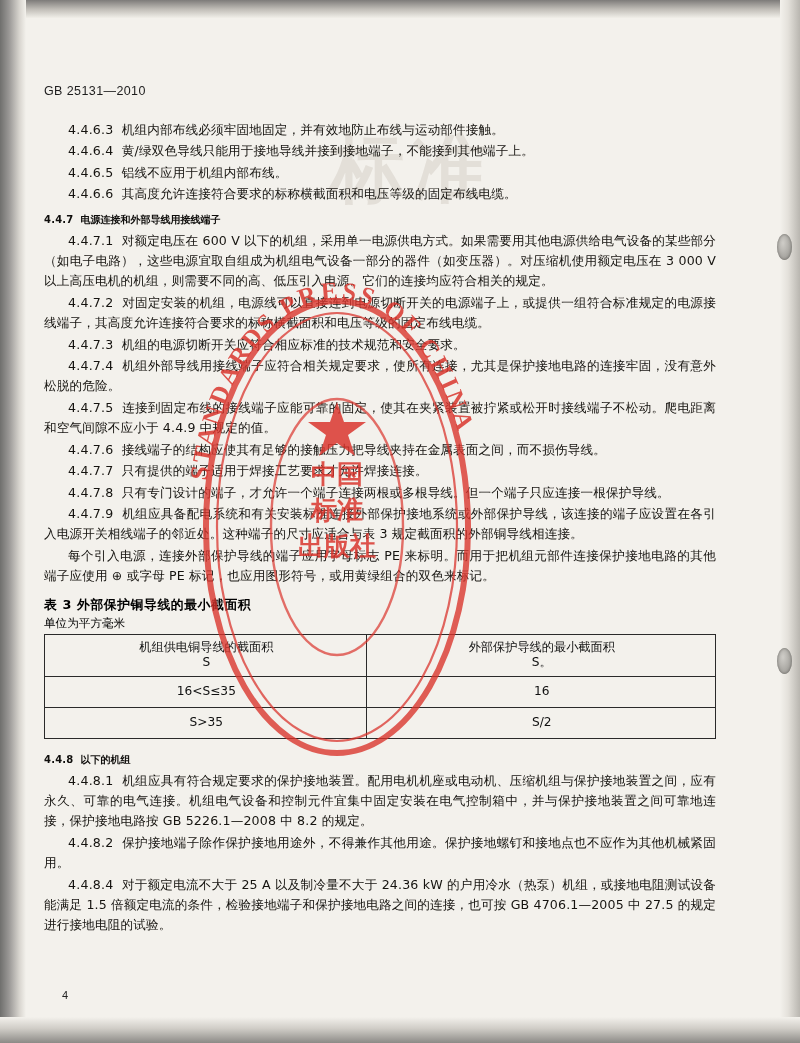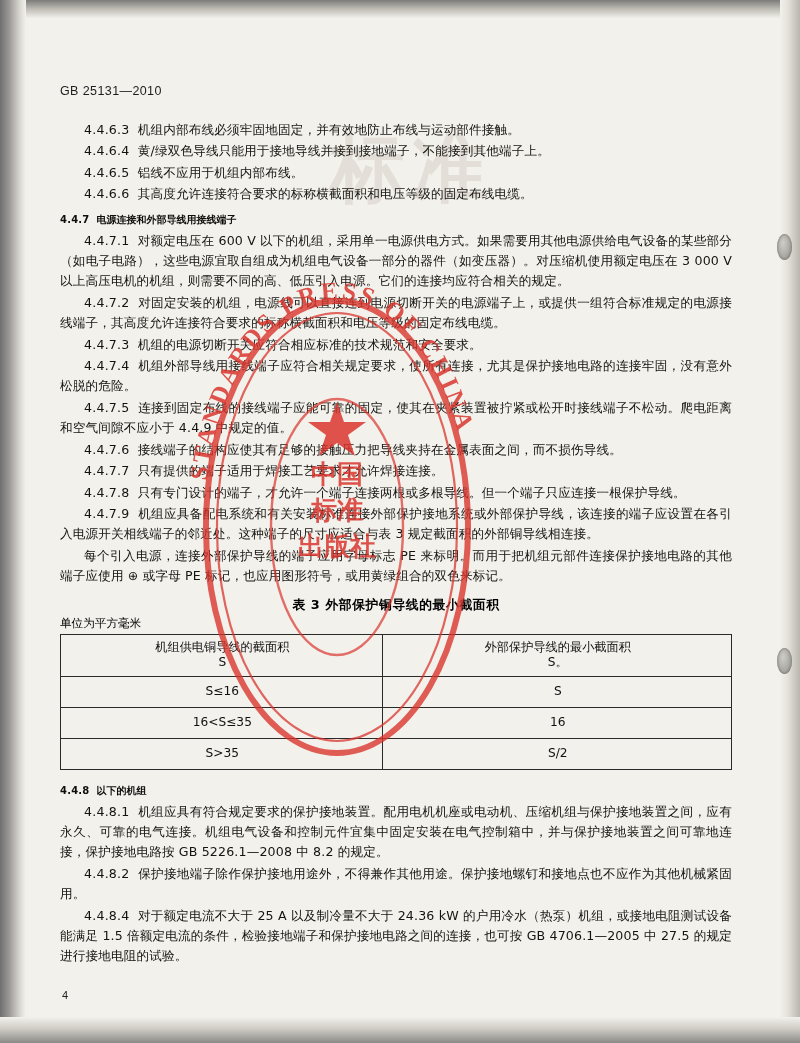--- a/index.html
+++ b/index.html
@@ -51,21 +51,21 @@
     width: 15px; height: 26px;
     border-radius: 50%;
     background: radial-gradient(ellipse at 40% 35%, #cfcdc8 0%, #a9a7a2 60%, #7e7c78 100%);
     box-shadow: inset 0 0 3px #6f6d69;
   }
   .punch.p1 { top: 234px; }
   .punch.p2 { top: 648px; }
 
   .content {
     position: absolute;
-    left: 60px;
+    left: 44px;
     top: 84px;
     width: 672px;
   }
   .hdr {
     font-family: "Liberation Sans", sans-serif;
     font-size: 12.5px;
     letter-spacing: 0.4px;
     color: #1d1d1d;
     margin-bottom: 22px;
   }
@@ -80,21 +80,20 @@
   .para.ind { text-indent: 24px; }
   .head {
     font-size: 10px;
     line-height: 21px;
     color: #0f0e0c;
     margin: 4px 0 1px 0;
     font-weight: bold;
   }
   .num { letter-spacing: 0.2px; }
   .tbl-title {
-    text-align: center;
     font-size: 12.8px;
     font-weight: bold;
     margin: 10px 0 2px 0;
     letter-spacing: 0.6px;
   }
   .tbl-unit {
     text-align: left;
     font-size: 11.6px;
     margin: 0 2px 3px 0;
   }
@@ -224,24 +223,20 @@
             <div>机组供电铜导线的截面积</div>
             <div>S</div>
           </th>
           <th>
             <div>外部保护导线的最小截面积</div>
             <div>S。</div>
           </th>
         </tr>
       </thead>
       <tbody>
-        <tr>
-          <td>S≤16</td>
-          <td>S</td>
-        </tr>
         <tr>
           <td>16&lt;S≤35</td>
           <td>16</td>
         </tr>
         <tr>
           <td>S&gt;35</td>
           <td>S/2</td>
         </tr>
       </tbody>
     </table>

